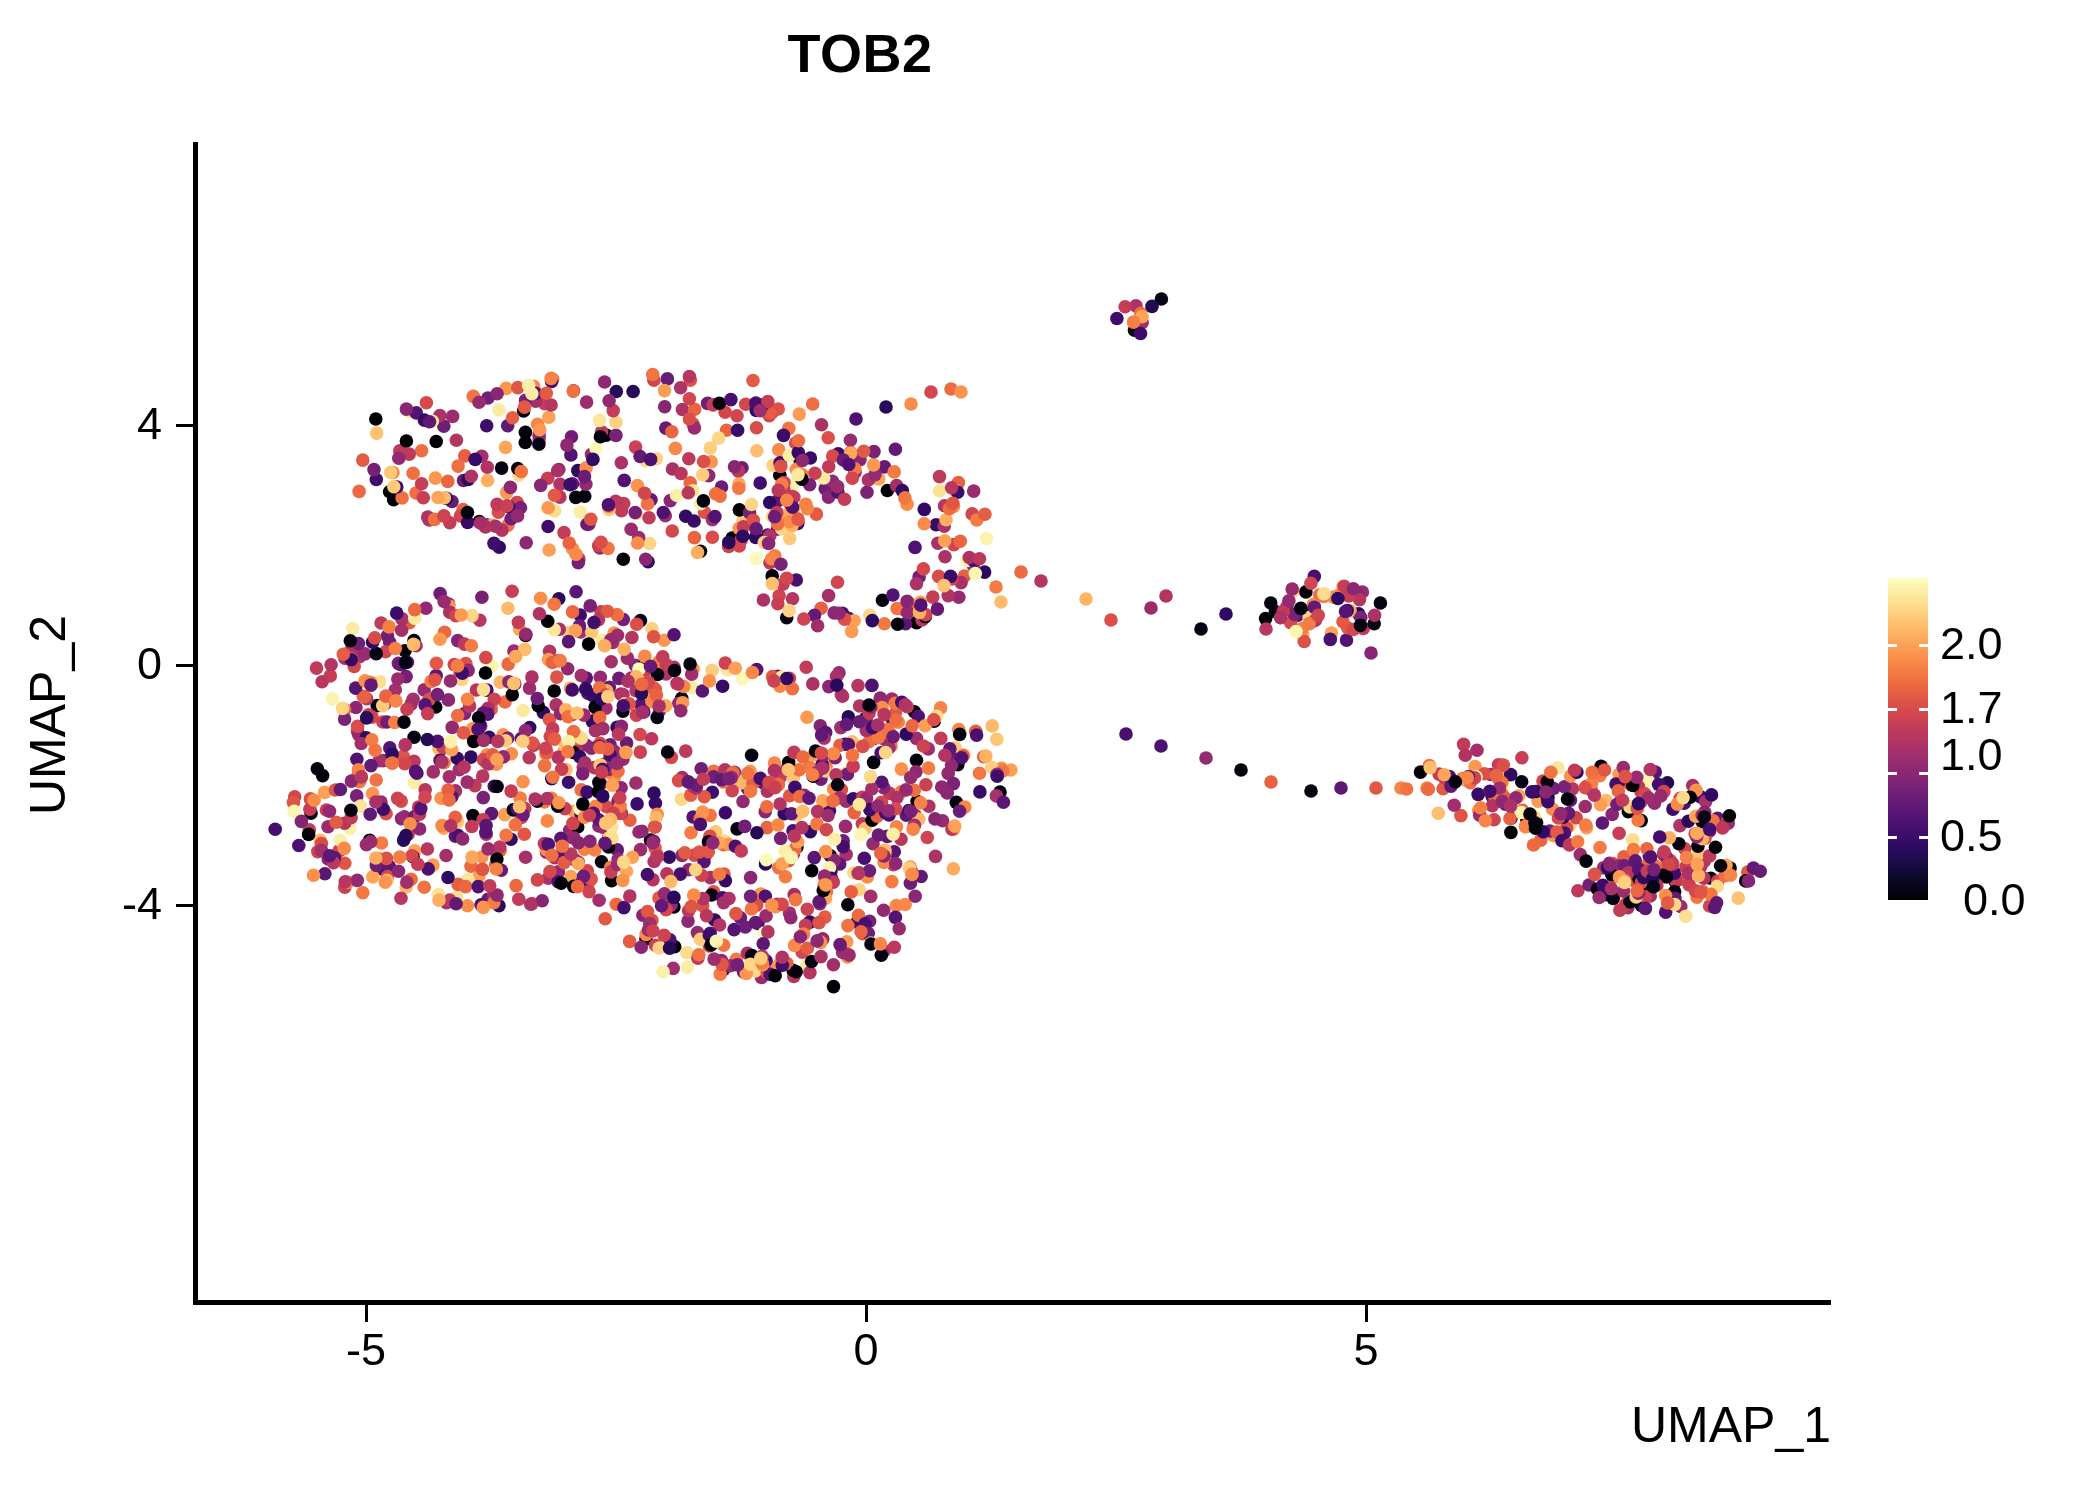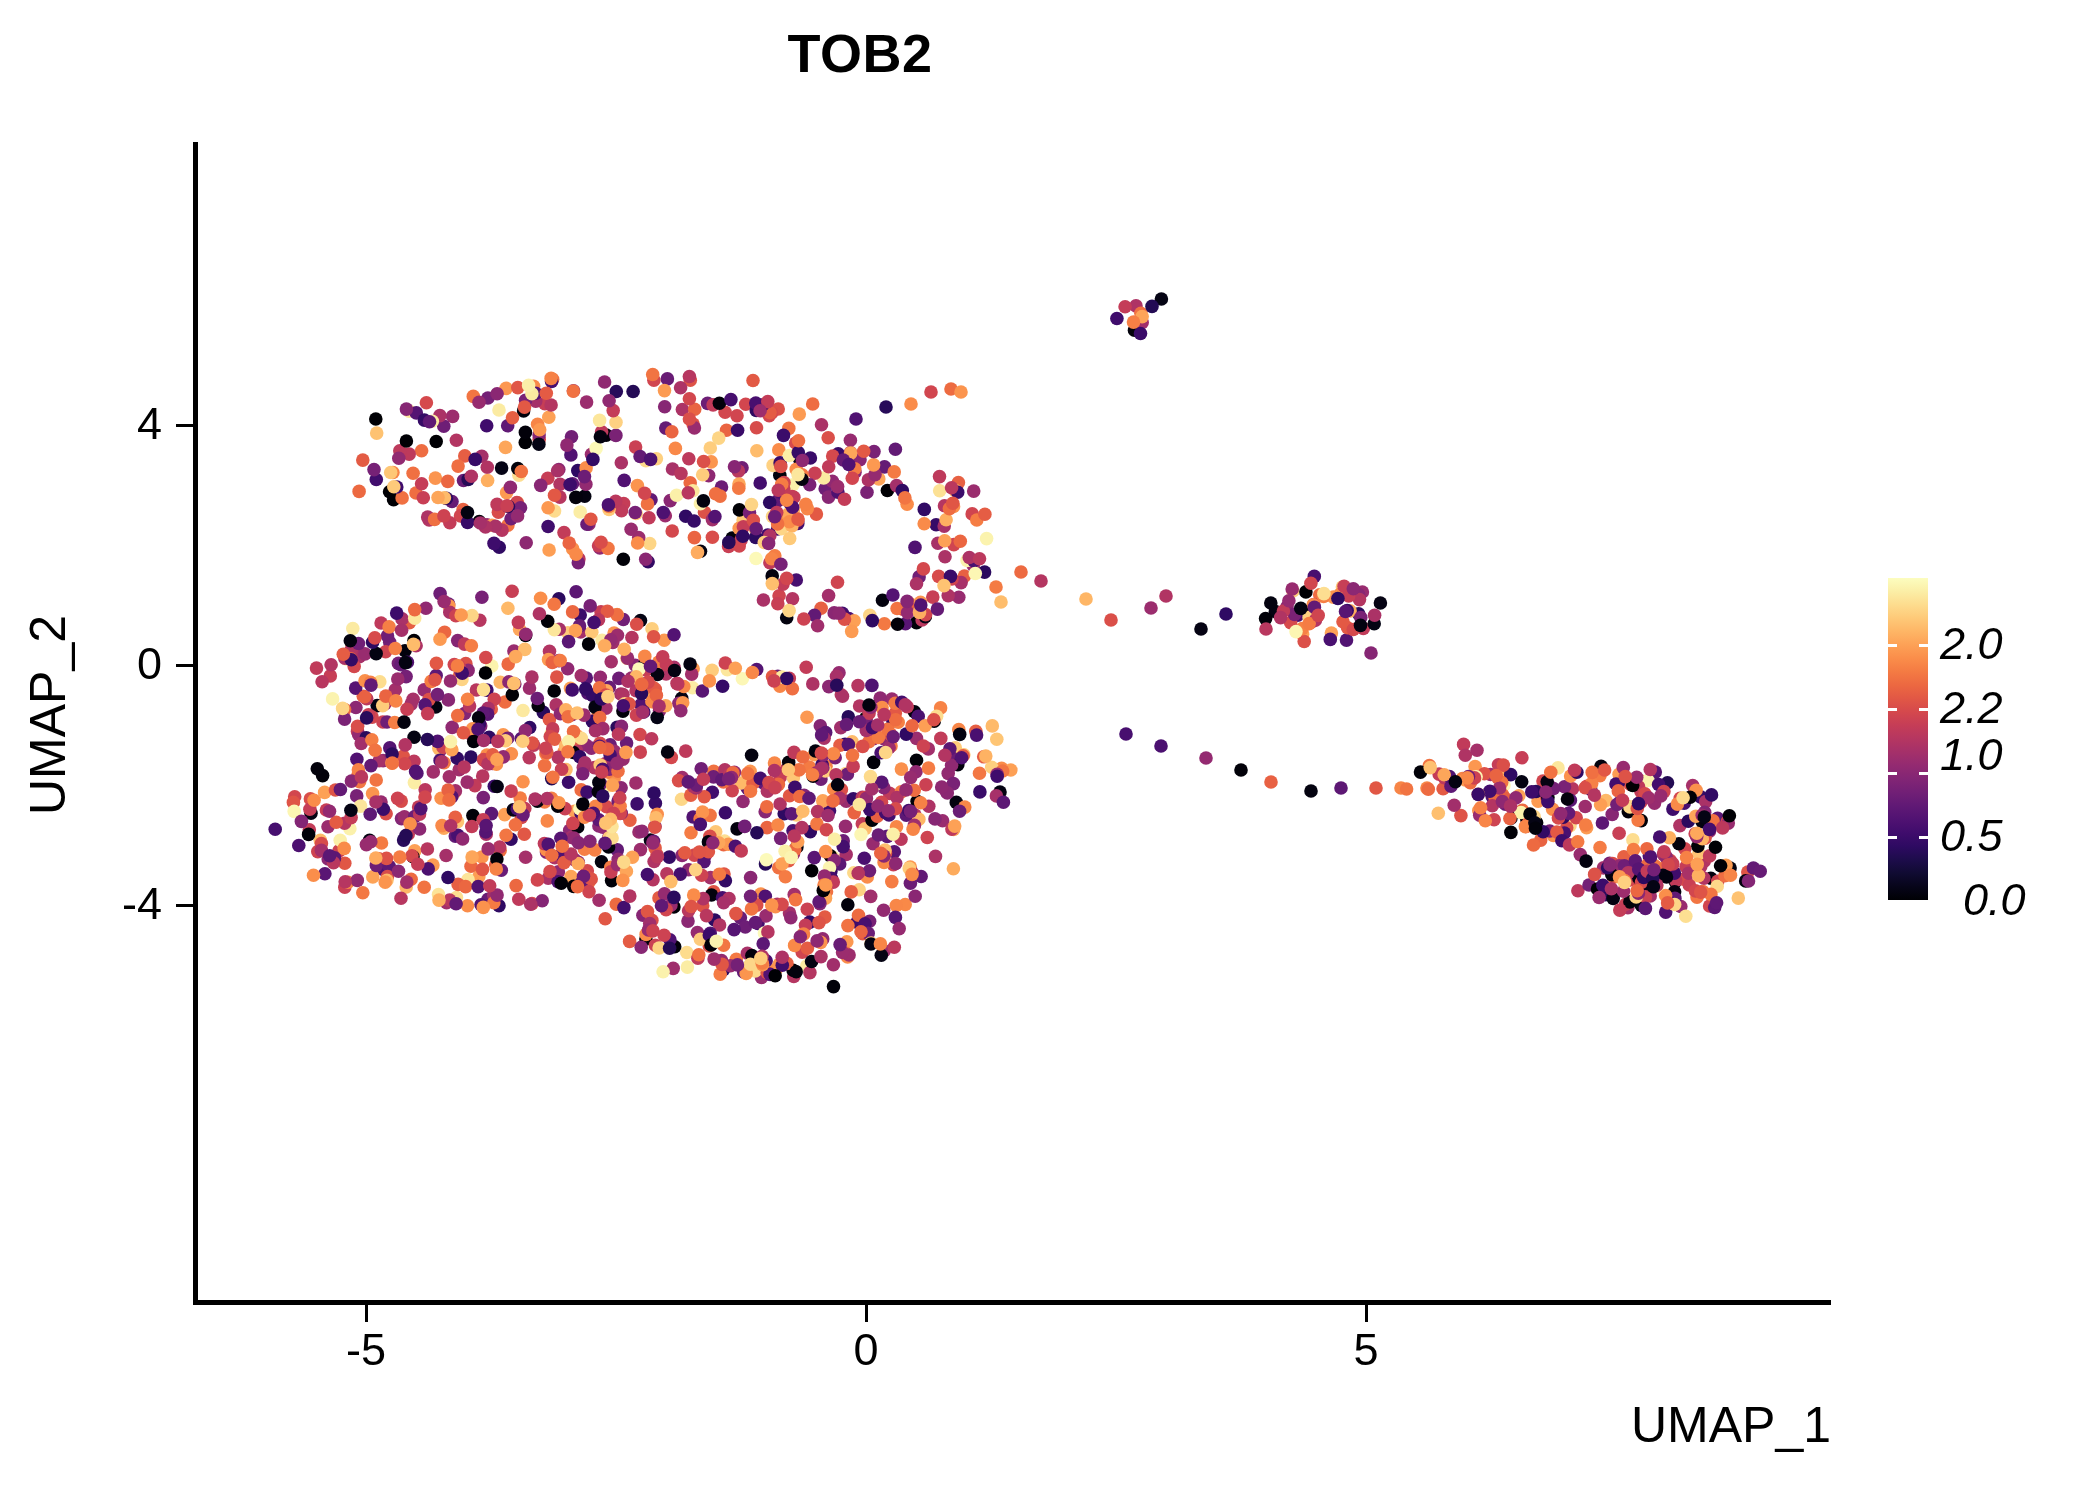--- a/index.html
+++ b/index.html
@@ -24,21 +24,21 @@
   #xlab{position:absolute;left:195px;top:1400px;width:1636px;text-align:right;
         font-size:50px;line-height:1;}
   #ylab{position:absolute;left:-302px;top:690px;width:700px;text-align:center;
         font-size:50px;line-height:1;transform:rotate(-90deg);transform-origin:center center;}
   #legend{position:absolute;left:1888px;top:578px;}
   #cbar{position:absolute;left:0;top:0;width:40px;height:322px;}
   .cbtick{position:absolute;height:3px;width:9px;background:#ffffff;}
   .cbtick.l{left:0px;}
   .cbtick.r{left:31px;}
   .cblabel{position:absolute;left:52px;width:130px;text-align:left;
-           font-size:45px;line-height:1;margin-top:-23px;font-style:italic;}
+           font-size:45px;line-height:1;margin-top:-23px;}
 </style>
 </head>
 <body>
 
 <div id="plot-root">
 
   <div id="title"><span id="title-inner">TOB2</span></div>
 
   <div id="panel">
     <svg id="scatter-svg" viewBox="0 0 1636 1161" preserveAspectRatio="none">
@@ -2230,21 +2230,21 @@
   <div id="ylab">UMAP_2</div>
 
   <div id="legend">
     <div id="cbar" style="background: linear-gradient(rgb(252, 253, 191) 0%, rgb(251, 238, 166) 4.2%, rgb(253, 220, 142) 8.3%, rgb(254, 201, 120) 12.5%, rgb(254, 181, 101) 16.7%, rgb(253, 161, 86) 20.8%, rgb(250, 141, 74) 25%, rgb(244, 122, 67) 29.2%, rgb(236, 104, 65) 33.3%, rgb(225, 87, 69) 37.5%, rgb(212, 72, 77) 41.7%, rgb(197, 61, 87) 45.8%, rgb(181, 54, 97) 50%, rgb(164, 48, 106) 54.2%, rgb(147, 42, 113) 58.3%, rgb(130, 37, 117) 62.5%, rgb(113, 31, 118) 66.7%, rgb(96, 25, 117) 70.8%, rgb(80, 18, 114) 75%, rgb(63, 12, 108) 79.2%, rgb(46, 10, 98) 83.3%, rgb(29, 12, 75) 87.5%, rgb(16, 11, 50) 91.7%, rgb(7, 5, 26) 95.8%, rgb(0, 0, 4) 100%);"></div>
     <div id="cbticks">
         <div class="cbtick l" style="top: 66.4444px;"></div>
         <div class="cbtick r" style="top: 66.4444px;"></div>
         <div class="cblabel" style="top: 66.4444px;">2.0</div>
         <div class="cbtick l" style="top: 130.333px;"></div>
         <div class="cbtick r" style="top: 130.333px;"></div>
-        <div class="cblabel" style="top: 130.333px;">2.2</div>
+        <div class="cblabel" style="top: 130.333px;">1.7</div>
         <div class="cbtick l" style="top: 194.222px;"></div>
         <div class="cbtick r" style="top: 194.222px;"></div>
         <div class="cblabel" style="top: 177px;">1.0</div>
         <div class="cbtick l" style="top: 258.111px;"></div>
         <div class="cbtick r" style="top: 258.111px;"></div>
         <div class="cblabel" style="top: 258.111px;">0.5</div>
         <div class="cbtick l" style="top: 322px;"></div>
         <div class="cbtick r" style="top: 322px;"></div>
         <div class="cblabel" style="top: 322px; margin-left: 23px;">0.0</div>
       </div>

